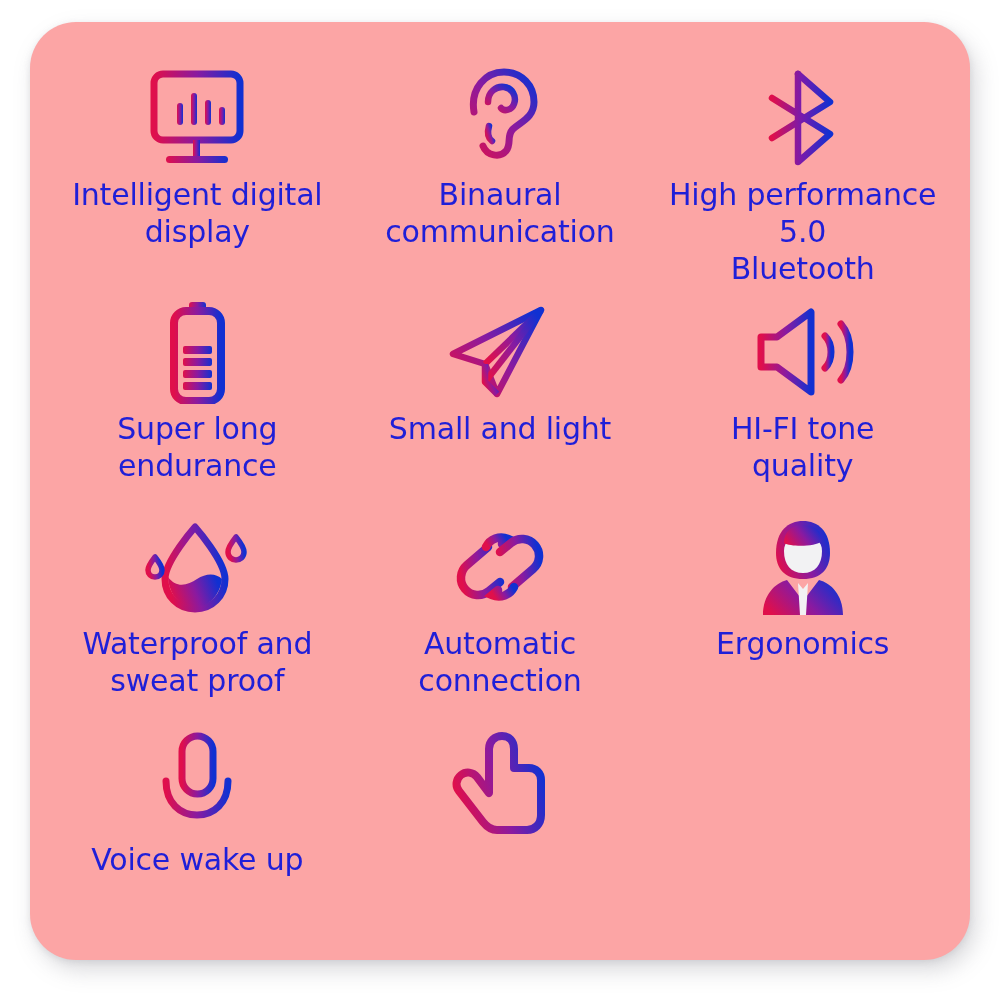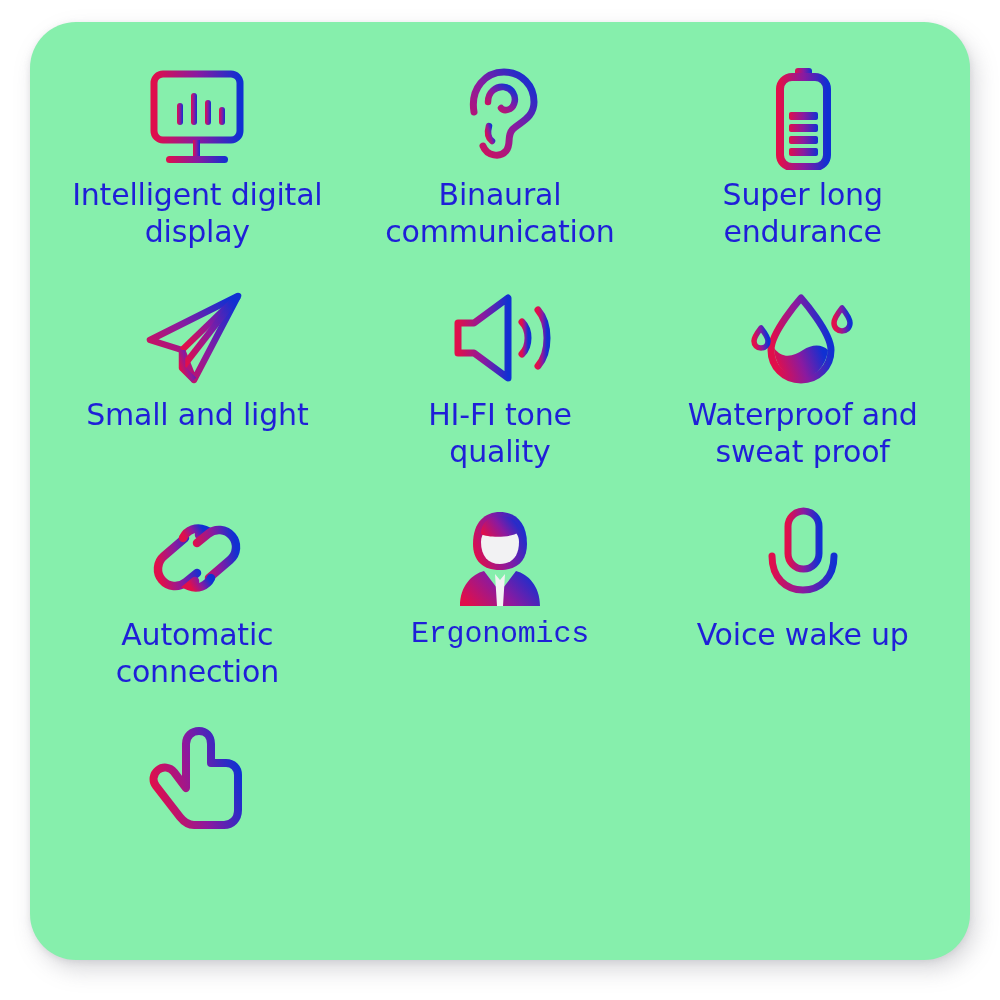--- a/index.html
+++ b/index.html
@@ -18,21 +18,21 @@
     height: 1000px;
     background: #ffffff;
   }
 
   #feature-card {
     position: absolute;
     left: 30px;
     top: 22px;
     width: 940px;
     height: 938px;
-    background: #86efac;
+    background: #fca5a5;
     border-radius: 46px;
     box-shadow: 6px 10px 22px rgba(120,120,130,0.28),
                 0 2px 6px rgba(140,140,150,0.18);
   }
 
   #feature-grid {
     position: absolute;
     inset: 0;
     display: grid;
     grid-template-columns: repeat(3, 1fr);
@@ -67,21 +67,21 @@
     text-align: center;
     letter-spacing: -0.2px;
     max-width: 330px;
     white-space: pre-line;
   }
 
   
   .cell-0 .feature-label { max-width: 300px; }
   .cell-3 .feature-label { max-width: 345px; }
   .cell-6 .feature-label { max-width: 320px; }
-  .cell-9 .feature-label { max-width: 320px; font-family: Liberation Mono, monospace; }
+  .cell-9 .feature-label { max-width: 320px; }
   .cell-1 .feature-label,
   .cell-4 .feature-label,
   .cell-7 .feature-label { max-width: 280px; }
   .cell-2 .feature-label,
   .cell-5 .feature-label,
   .cell-8 .feature-label { max-width: 270px; }
 </style>
 </head>
 <body>
 
@@ -125,20 +125,37 @@
             <path d="M20 46 C16 22 32 6 50 6 C68 6 80 20 80 36 C80 52 66 56 59 63 C52 70 58 78 52 85 C46 92 33 90 29 80" stroke="url(#g1)" stroke-width="7" stroke-linecap="round"></path>
             <path d="M34 36 C34 26 42 20 50 21 C58 22 63 30 60 38 C58 44 50 46 47 42" stroke="url(#g1)" stroke-width="6.5" stroke-linecap="round"></path>
             <path d="M35 60 C33 67 34 72 38 75" stroke="url(#g1)" stroke-width="6.5" stroke-linecap="round"></path>
           </svg>
         </div>
         <div class="feature-label">Binaural
 communication</div>
       </div>
 
 
+      <div class="feature-cell cell-3">
+        <div class="feature-icon">
+          <svg width="110" height="100" viewBox="0 0 110 100" fill="none">
+            <defs>
+              <linearGradient id="g3" x1="0" y1="0.5" x2="1" y2="0.5">
+                <stop offset="0" stop-color="#e00f4b"></stop>
+                  <stop offset="0.5" stop-color="#7a1aab"></stop>
+                  <stop offset="1" stop-color="#1030d2"></stop>
+              </linearGradient>
+            </defs>
+            <path d="M50 6 V94 L82 66 L24 30" stroke="url(#g3)" stroke-width="6.5" stroke-linejoin="round" stroke-linecap="round"></path>
+            <path d="M50 6 L82 34 L24 70" stroke="url(#g3)" stroke-width="6.5" stroke-linejoin="round" stroke-linecap="round"></path>
+          </svg>
+        </div>
+        <div class="feature-label">High performance 5.0
+Bluetooth</div>
+      </div>
 
       <div class="feature-cell cell-4">
         <div class="feature-icon">
           <svg width="76" height="104" viewBox="0 0 76 104" fill="none">
             <defs>
               <linearGradient id="g4" x1="0" y1="0.5" x2="1" y2="0.5">
                 <stop offset="0" stop-color="#e00f4b"></stop>
                   <stop offset="0.5" stop-color="#8a1aa0"></stop>
                   <stop offset="1" stop-color="#1030d2"></stop>
               </linearGradient>

